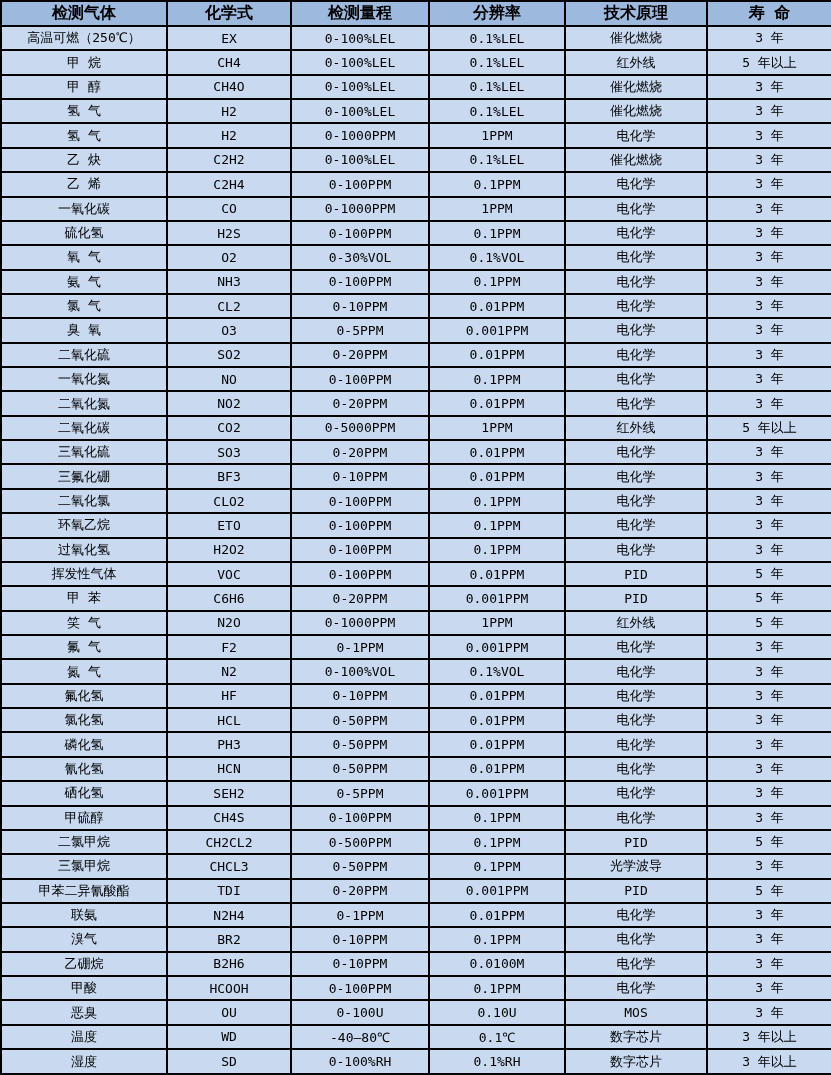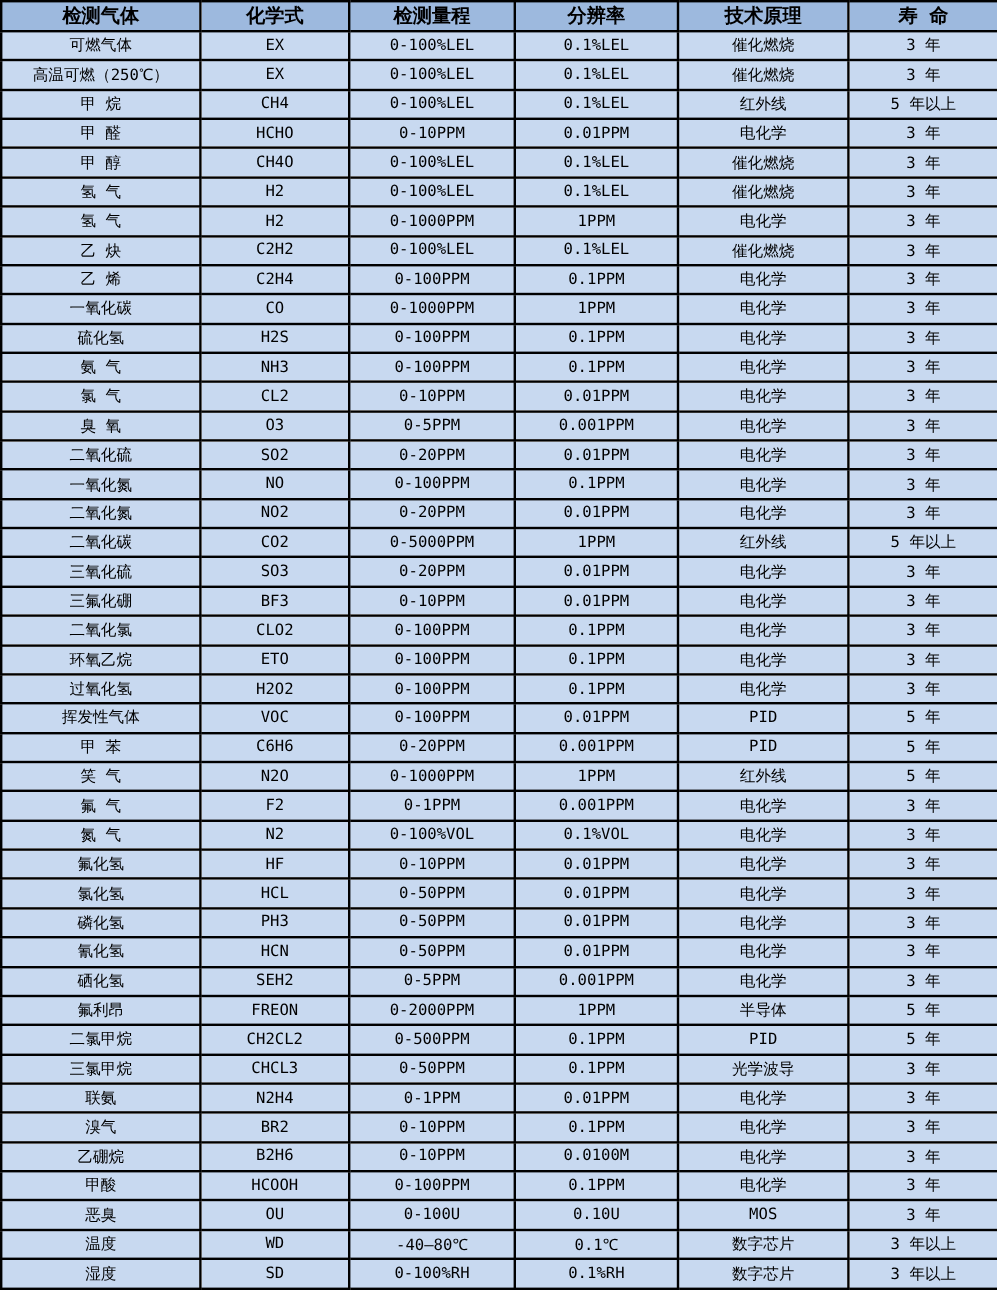--- a/index.html
+++ b/index.html
@@ -54,52 +54,36 @@
         <th>检测气体</th>
         <th>化学式</th>
         <th>检测量程</th>
         <th>分辨率</th>
         <th>技术原理</th>
         <th>寿 命</th>
       </tr>
   </thead>
   <tbody>
       <tr>
-        <td>可燃气体</td>
-        <td>EX</td>
-        <td>0-100%LEL</td>
-        <td>0.1%LEL</td>
-        <td>催化燃烧</td>
-        <td>3 年</td>
-      </tr>
-      <tr>
         <td>高温可燃（250℃）</td>
         <td>EX</td>
         <td>0-100%LEL</td>
         <td>0.1%LEL</td>
         <td>催化燃烧</td>
         <td>3 年</td>
       </tr>
       <tr>
         <td>甲 烷</td>
         <td>CH4</td>
         <td>0-100%LEL</td>
         <td>0.1%LEL</td>
         <td>红外线</td>
         <td>5 年以上</td>
       </tr>
       <tr>
-        <td>甲 醛</td>
-        <td>HCHO</td>
-        <td>0-10PPM</td>
-        <td>0.01PPM</td>
-        <td>电化学</td>
-        <td>3 年</td>
-      </tr>
-      <tr>
         <td>甲 醇</td>
         <td>CH4O</td>
         <td>0-100%LEL</td>
         <td>0.1%LEL</td>
         <td>催化燃烧</td>
         <td>3 年</td>
       </tr>
       <tr>
         <td>氢 气</td>
         <td>H2</td>
@@ -138,20 +122,28 @@
         <td>0-1000PPM</td>
         <td>1PPM</td>
         <td>电化学</td>
         <td>3 年</td>
       </tr>
       <tr>
         <td>硫化氢</td>
         <td>H2S</td>
         <td>0-100PPM</td>
         <td>0.1PPM</td>
+        <td>电化学</td>
+        <td>3 年</td>
+      </tr>
+      <tr>
+        <td>氧 气</td>
+        <td>O2</td>
+        <td>0-30%VOL</td>
+        <td>0.1%VOL</td>
         <td>电化学</td>
         <td>3 年</td>
       </tr>
       <tr>
         <td>氨 气</td>
         <td>NH3</td>
         <td>0-100PPM</td>
         <td>0.1PPM</td>
         <td>电化学</td>
         <td>3 年</td>
@@ -318,42 +310,50 @@
       </tr>
       <tr>
         <td>硒化氢</td>
         <td>SEH2</td>
         <td>0-5PPM</td>
         <td>0.001PPM</td>
         <td>电化学</td>
         <td>3 年</td>
       </tr>
       <tr>
-        <td>氟利昂</td>
-        <td>FREON</td>
-        <td>0-2000PPM</td>
-        <td>1PPM</td>
-        <td>半导体</td>
-        <td>5 年</td>
+        <td>甲硫醇</td>
+        <td>CH4S</td>
+        <td>0-100PPM</td>
+        <td>0.1PPM</td>
+        <td>电化学</td>
+        <td>3 年</td>
       </tr>
       <tr>
         <td>二氯甲烷</td>
         <td>CH2CL2</td>
         <td>0-500PPM</td>
         <td>0.1PPM</td>
         <td>PID</td>
         <td>5 年</td>
       </tr>
       <tr>
         <td>三氯甲烷</td>
         <td>CHCL3</td>
         <td>0-50PPM</td>
         <td>0.1PPM</td>
         <td>光学波导</td>
         <td>3 年</td>
+      </tr>
+      <tr>
+        <td>甲苯二异氰酸酯</td>
+        <td>TDI</td>
+        <td>0-20PPM</td>
+        <td>0.001PPM</td>
+        <td>PID</td>
+        <td>5 年</td>
       </tr>
       <tr>
         <td>联氨</td>
         <td>N2H4</td>
         <td>0-1PPM</td>
         <td>0.01PPM</td>
         <td>电化学</td>
         <td>3 年</td>
       </tr>
       <tr>

